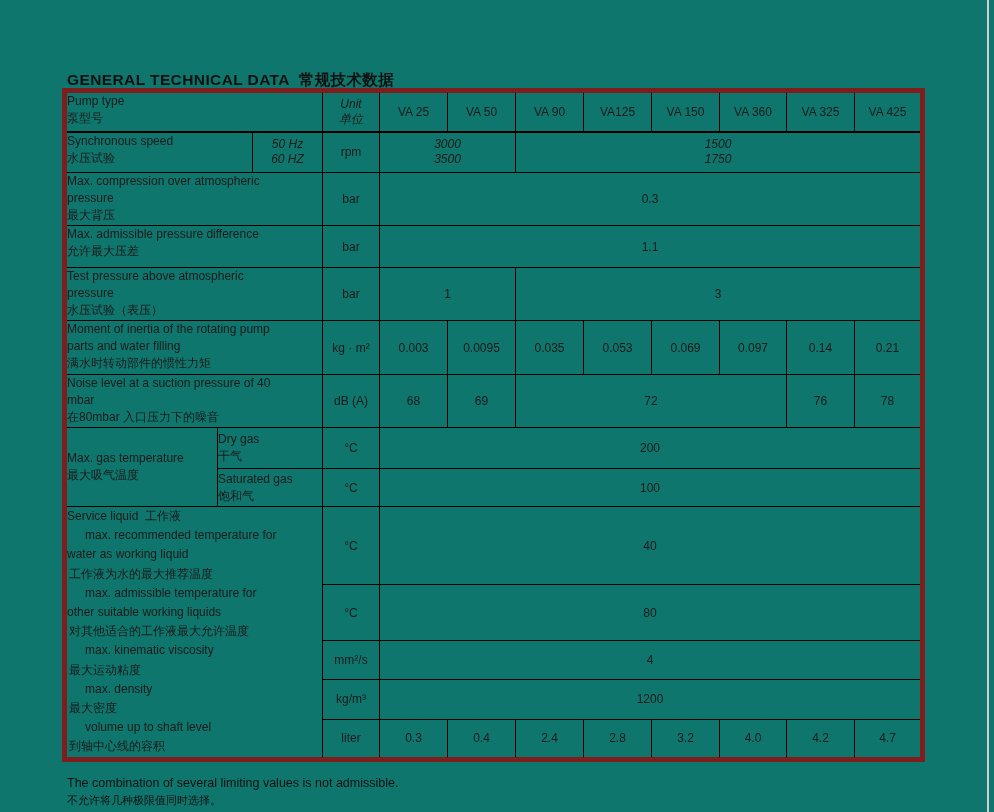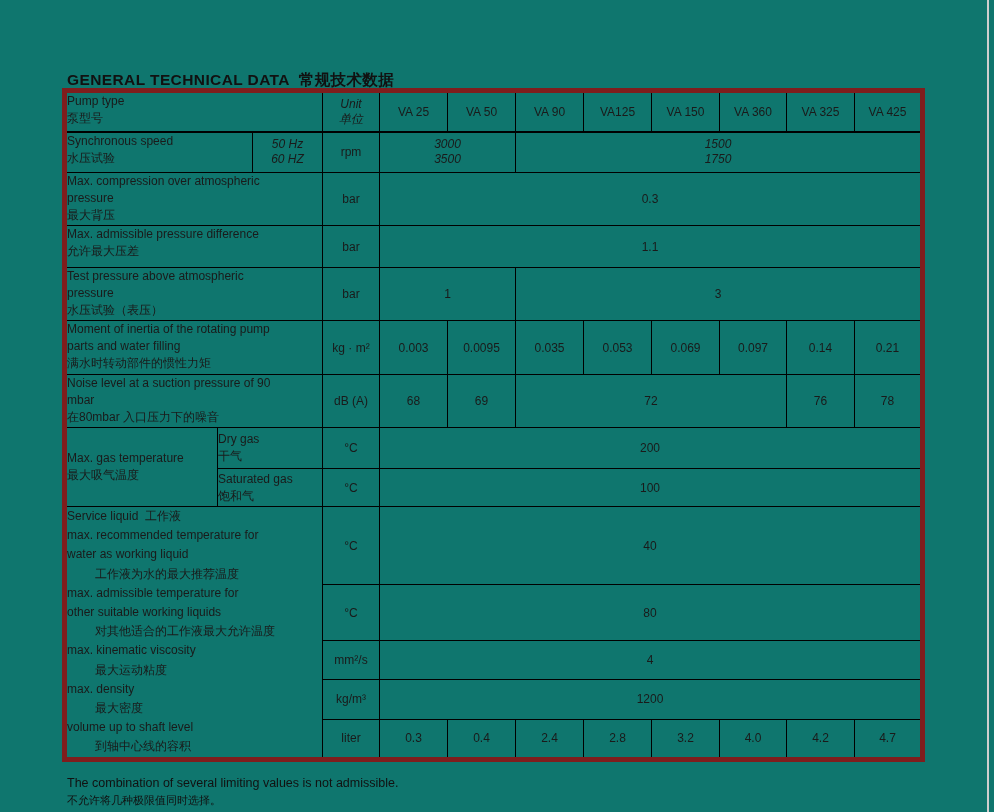--- a/index.html
+++ b/index.html
@@ -42,22 +42,22 @@
     vertical-align: top;
     text-align: left;
     padding: 3px 5px;
     line-height: 17px;
   }
   .mid { vertical-align: middle; text-align: center; }
   .ml { white-space: pre-line; }
   .lh16 { line-height: 15px; font-style: italic; }
   .svc { vertical-align: top; padding: 4px 4px 0 5px; }
   .svc .line { line-height: 19.2px; white-space: pre; }
-  .ind1 { }
-  .ind2 { padding-left: 28px; }
+  .ind1 { padding-left: 18px; }
+  .ind2 { padding-left: 2px; }
   .h-r1  { height: 41px; }
   .h-r2  { height: 41px; }
   .h-r3  { height: 53px; }
   .h-r4  { height: 42px; }
   .h-r5  { height: 53px; }
   .h-r6  { height: 54px; }
   .h-r7  { height: 53px; }
   .h-r8  { height: 41px; }
   .h-r9  { height: 38px; }
   .h-sa  { height: 78px; }
@@ -188,21 +188,21 @@
       <td class="mid">0.035</td>
       <td class="mid">0.053</td>
       <td class="mid">0.069</td>
       <td class="mid">0.097</td>
       <td class="mid">0.14</td>
       <td class="mid">0.21</td>
     </tr>
 
     <tr class="h-r7">
       <td colspan="3" class="label">
-        <div class="ml">Noise level at a suction pressure of 90
+        <div class="ml">Noise level at a suction pressure of 40
 mbar</div>
         <div>在80mbar 入口压力下的噪音</div>
       </td>
       <td class="mid">dB (A)</td>
       <td class="mid">68</td>
       <td class="mid">69</td>
       <td colspan="4" class="mid">72</td>
       <td class="mid">76</td>
       <td class="mid">78</td>
     </tr>

